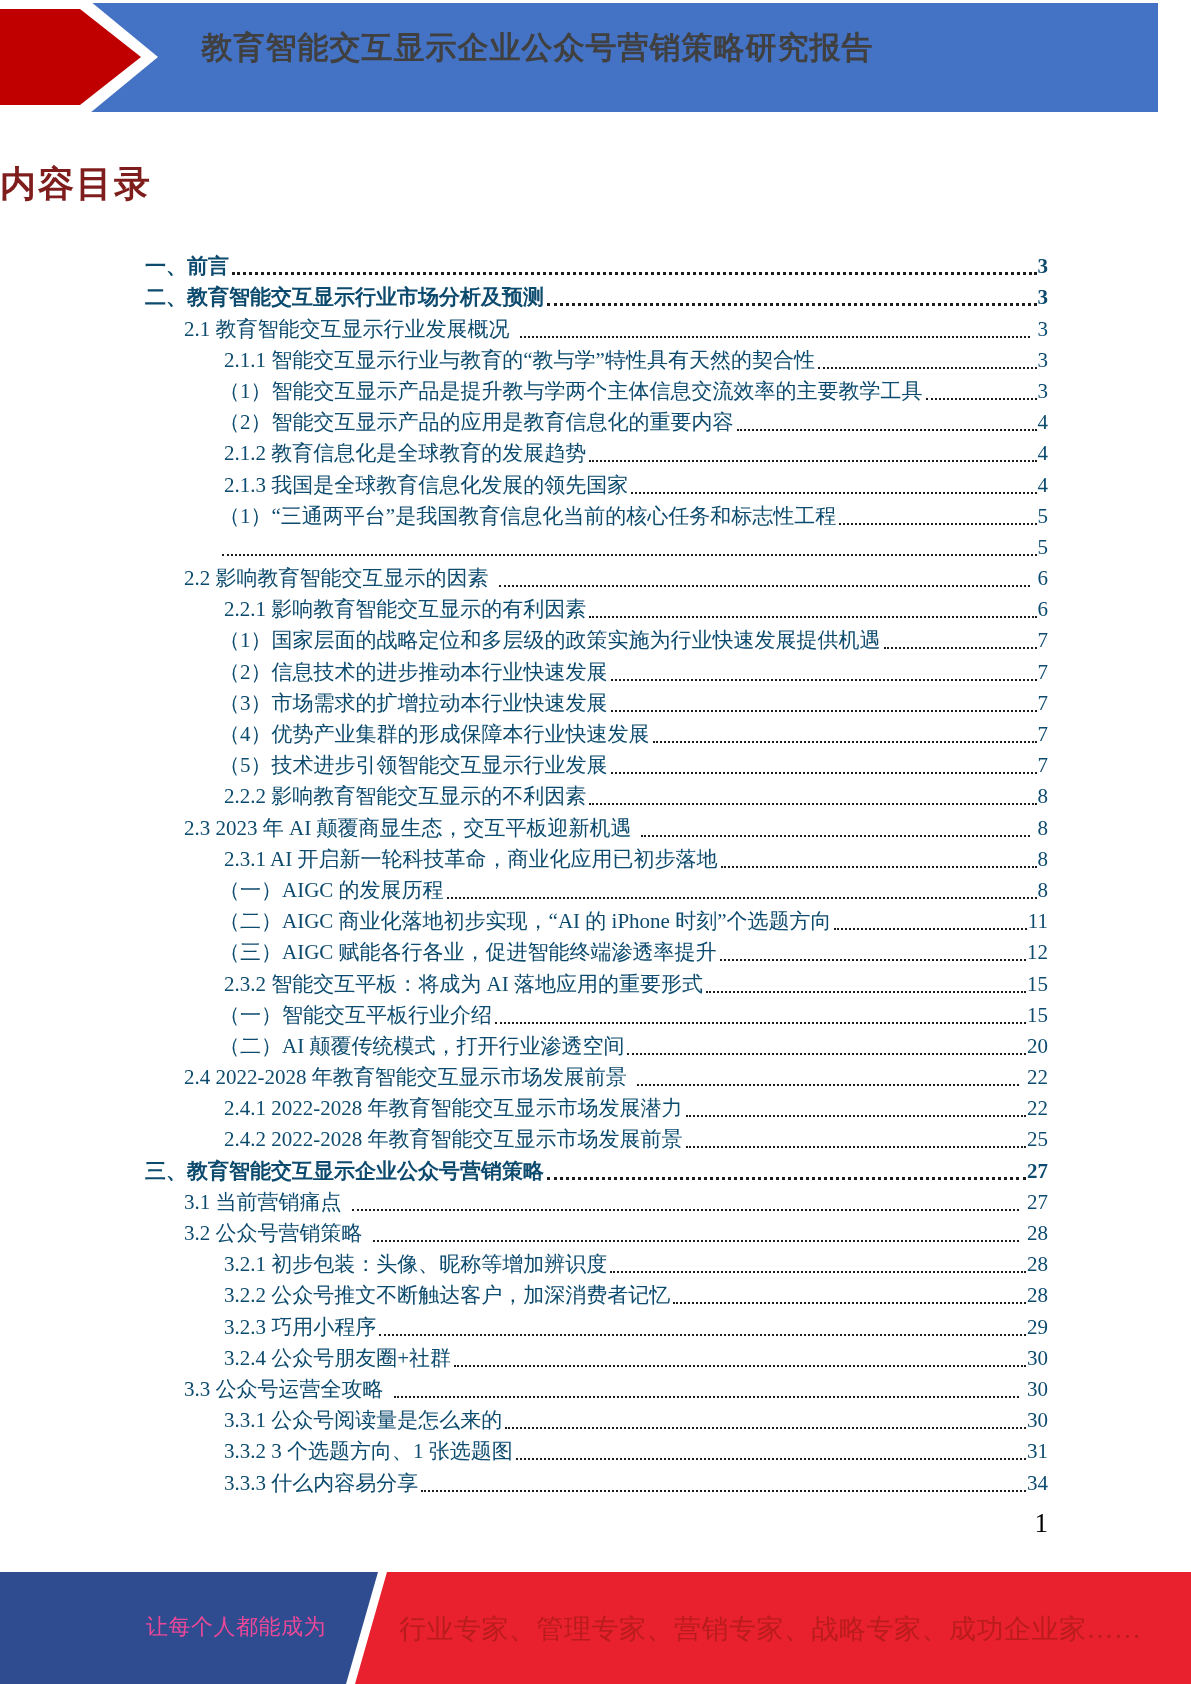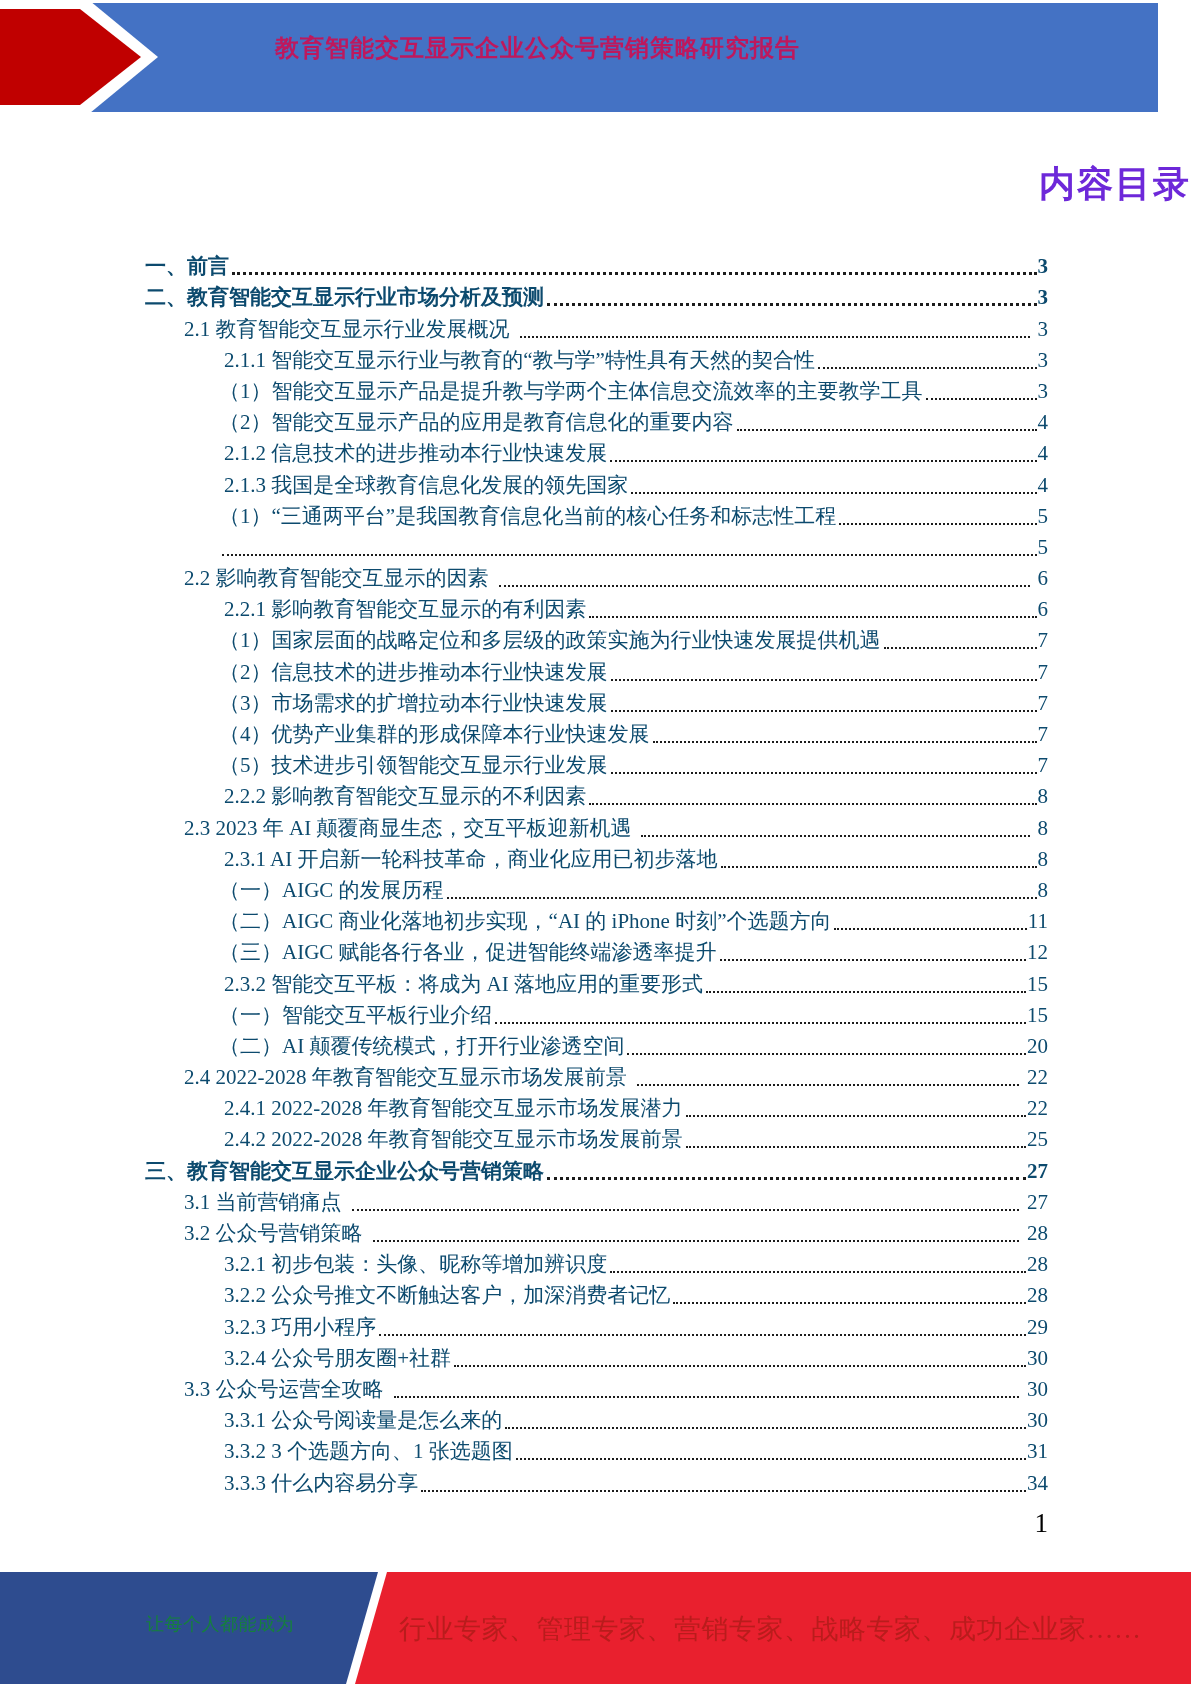--- a/index.html
+++ b/index.html
@@ -15,33 +15,33 @@
   
   .header-band {
     position:absolute; left:0; top:3px;
     width:1158px; height:109px;
     background:#4472C4;
   }
   .header-chevron { position:absolute; left:0; top:0; }
   .header-title {
     position:absolute; left:55px; top:28px; width:965px;
     text-align:center;
-    color:#be185d;
+    color:#404040;
     font-family:"Liberation Sans","DejaVu Sans",sans-serif;
     font-weight:bold;
-    font-size:24px;
+    font-size:31px;
     letter-spacing:1px;
     line-height:40px;
   }
 
   
   .toc-title {
     position:absolute; top:160px; left:0; width:100%;
-    text-align:right;
-    color:#6d28d9;
+    text-align:left;
+    color:#7f1d1d;
     font-weight:bold;
     font-size:36px;
     letter-spacing:2px;
   }
 
   
   .toc {
     position:absolute; top:249px; left:133px; width:915px;
     font-size:21px; color:#0c4a6e;
   }
@@ -70,21 +70,21 @@
   .page-num {
     position:absolute; top:1508px; left:948px; width:100px;
     text-align:right;
     font-size:27px; color:#000;
   }
 
   
   .footer { position:absolute; left:0; top:1572px; width:1191px; height:112px; }
   .footer-left {
     position:absolute; top:1612px; left:146px;
-    color:#15803d; font-size:18px; letter-spacing:0.5px;
+    color:#ec4899; font-size:22px; letter-spacing:0.5px;
     white-space:nowrap;
   }
   .footer-right {
     position:absolute; top:1611px; left:399px;
     color:#b91c1c; font-size:27px; letter-spacing:0.5px;
     white-space:nowrap;
   }
 </style>
 </head>
 <body>
@@ -125,21 +125,21 @@
         <span class="toc-text">（1）智能交互显示产品是提升教与学两个主体信息交流效率的主要教学工具</span>
         <span class="leader"></span>
         <span class="toc-page">3</span>
       </div>
       <div class="toc-row lvl3">
         <span class="toc-text">（2）智能交互显示产品的应用是教育信息化的重要内容</span>
         <span class="leader"></span>
         <span class="toc-page">4</span>
       </div>
       <div class="toc-row lvl2">
-        <span class="toc-text">2.1.2 信息技术的进步推动本行业快速发展</span>
+        <span class="toc-text">2.1.2 教育信息化是全球教育的发展趋势</span>
         <span class="leader"></span>
         <span class="toc-page">4</span>
       </div>
       <div class="toc-row lvl2">
         <span class="toc-text">2.1.3 我国是全球教育信息化发展的领先国家</span>
         <span class="leader"></span>
         <span class="toc-page">4</span>
       </div>
       <div class="toc-row lvl3">
         <span class="toc-text">（1）“三通两平台”是我国教育信息化当前的核心任务和标志性工程</span>

